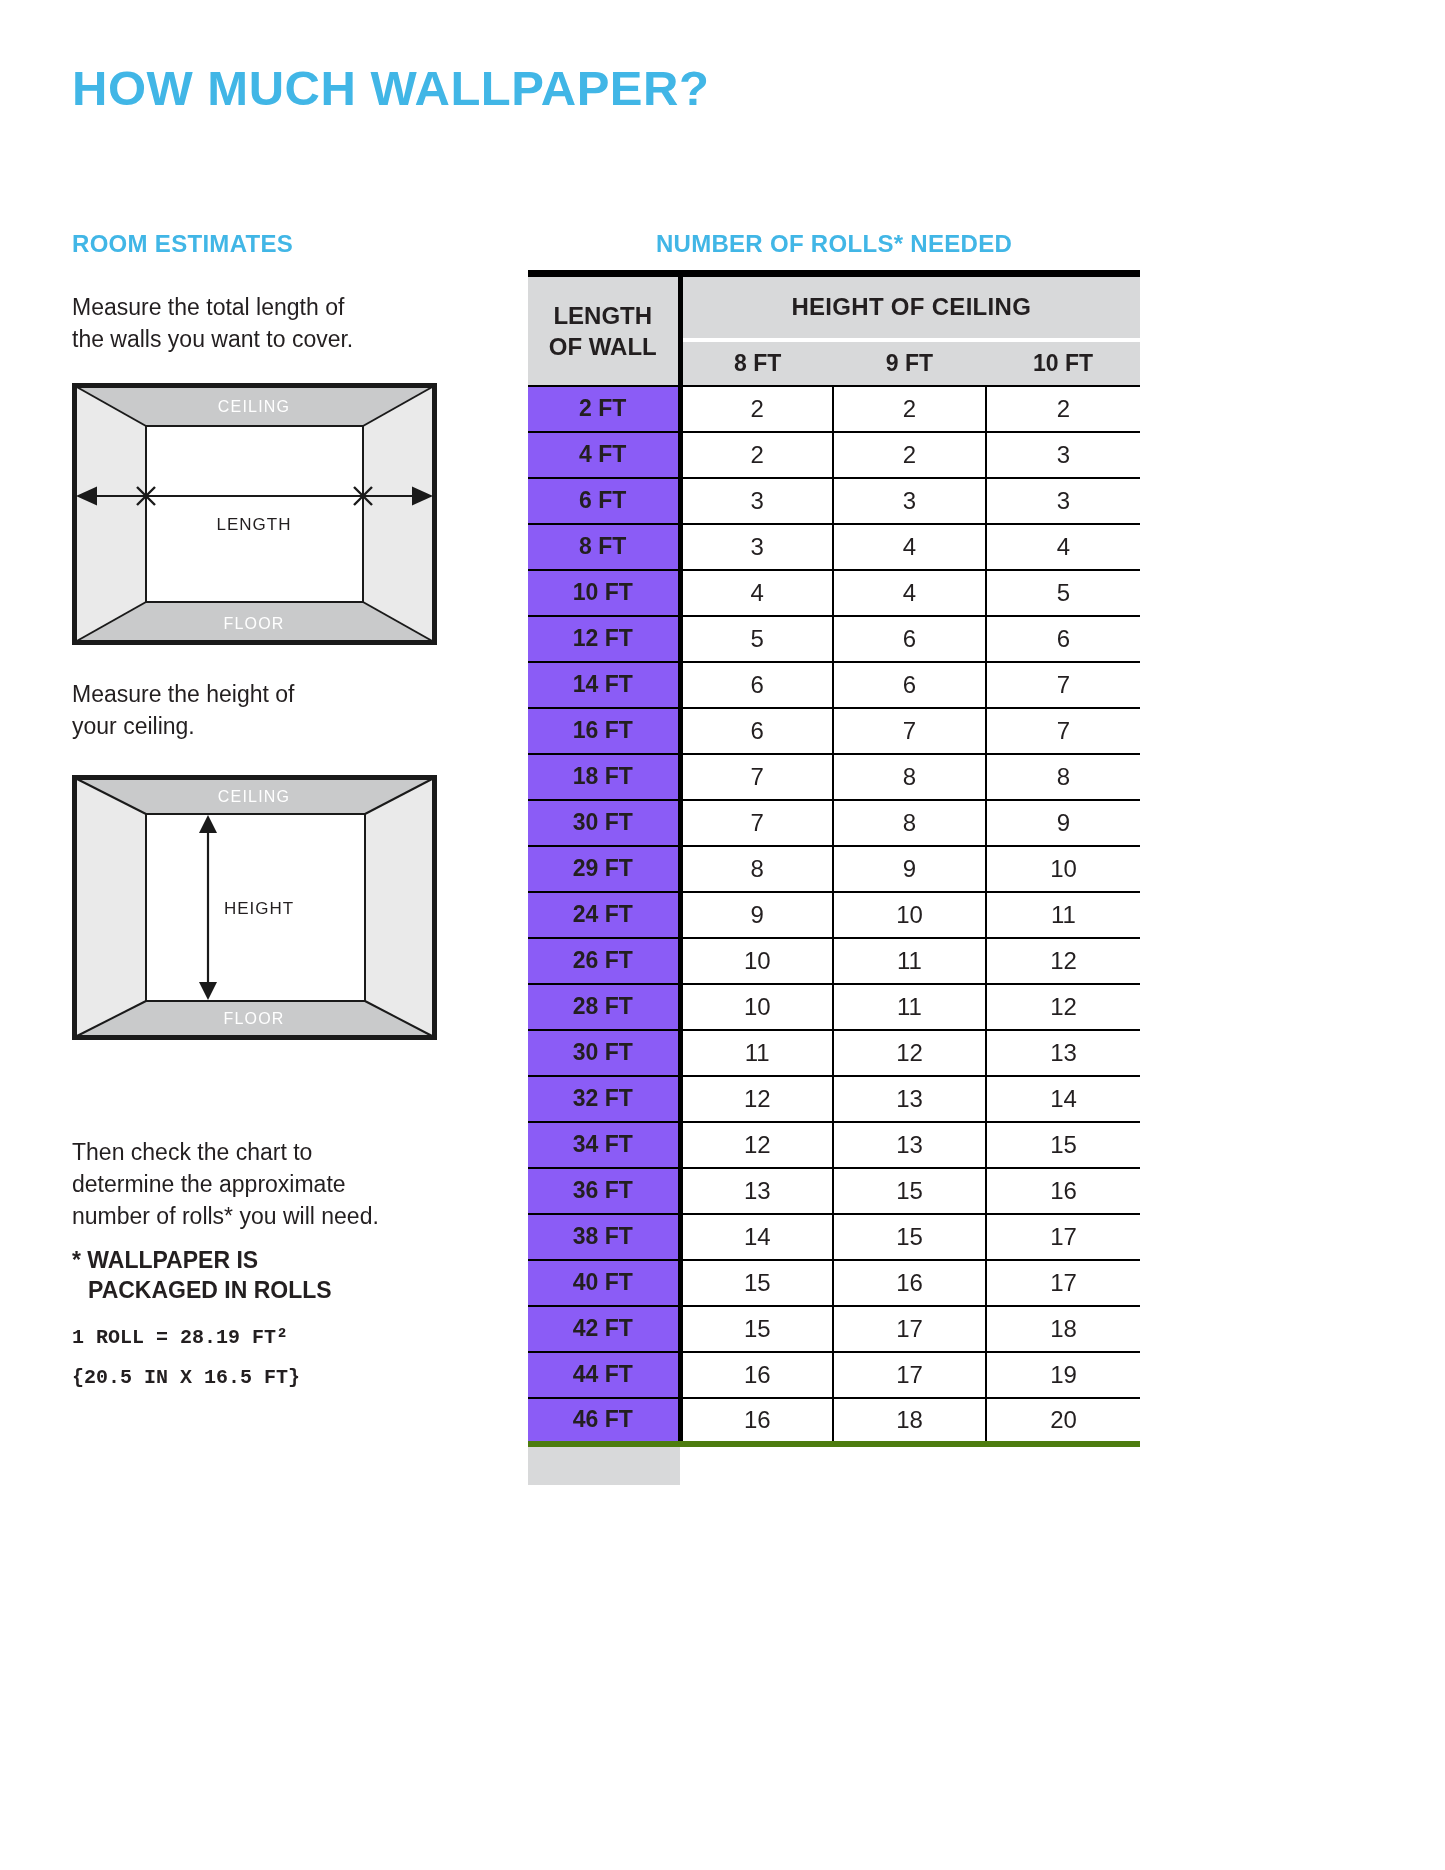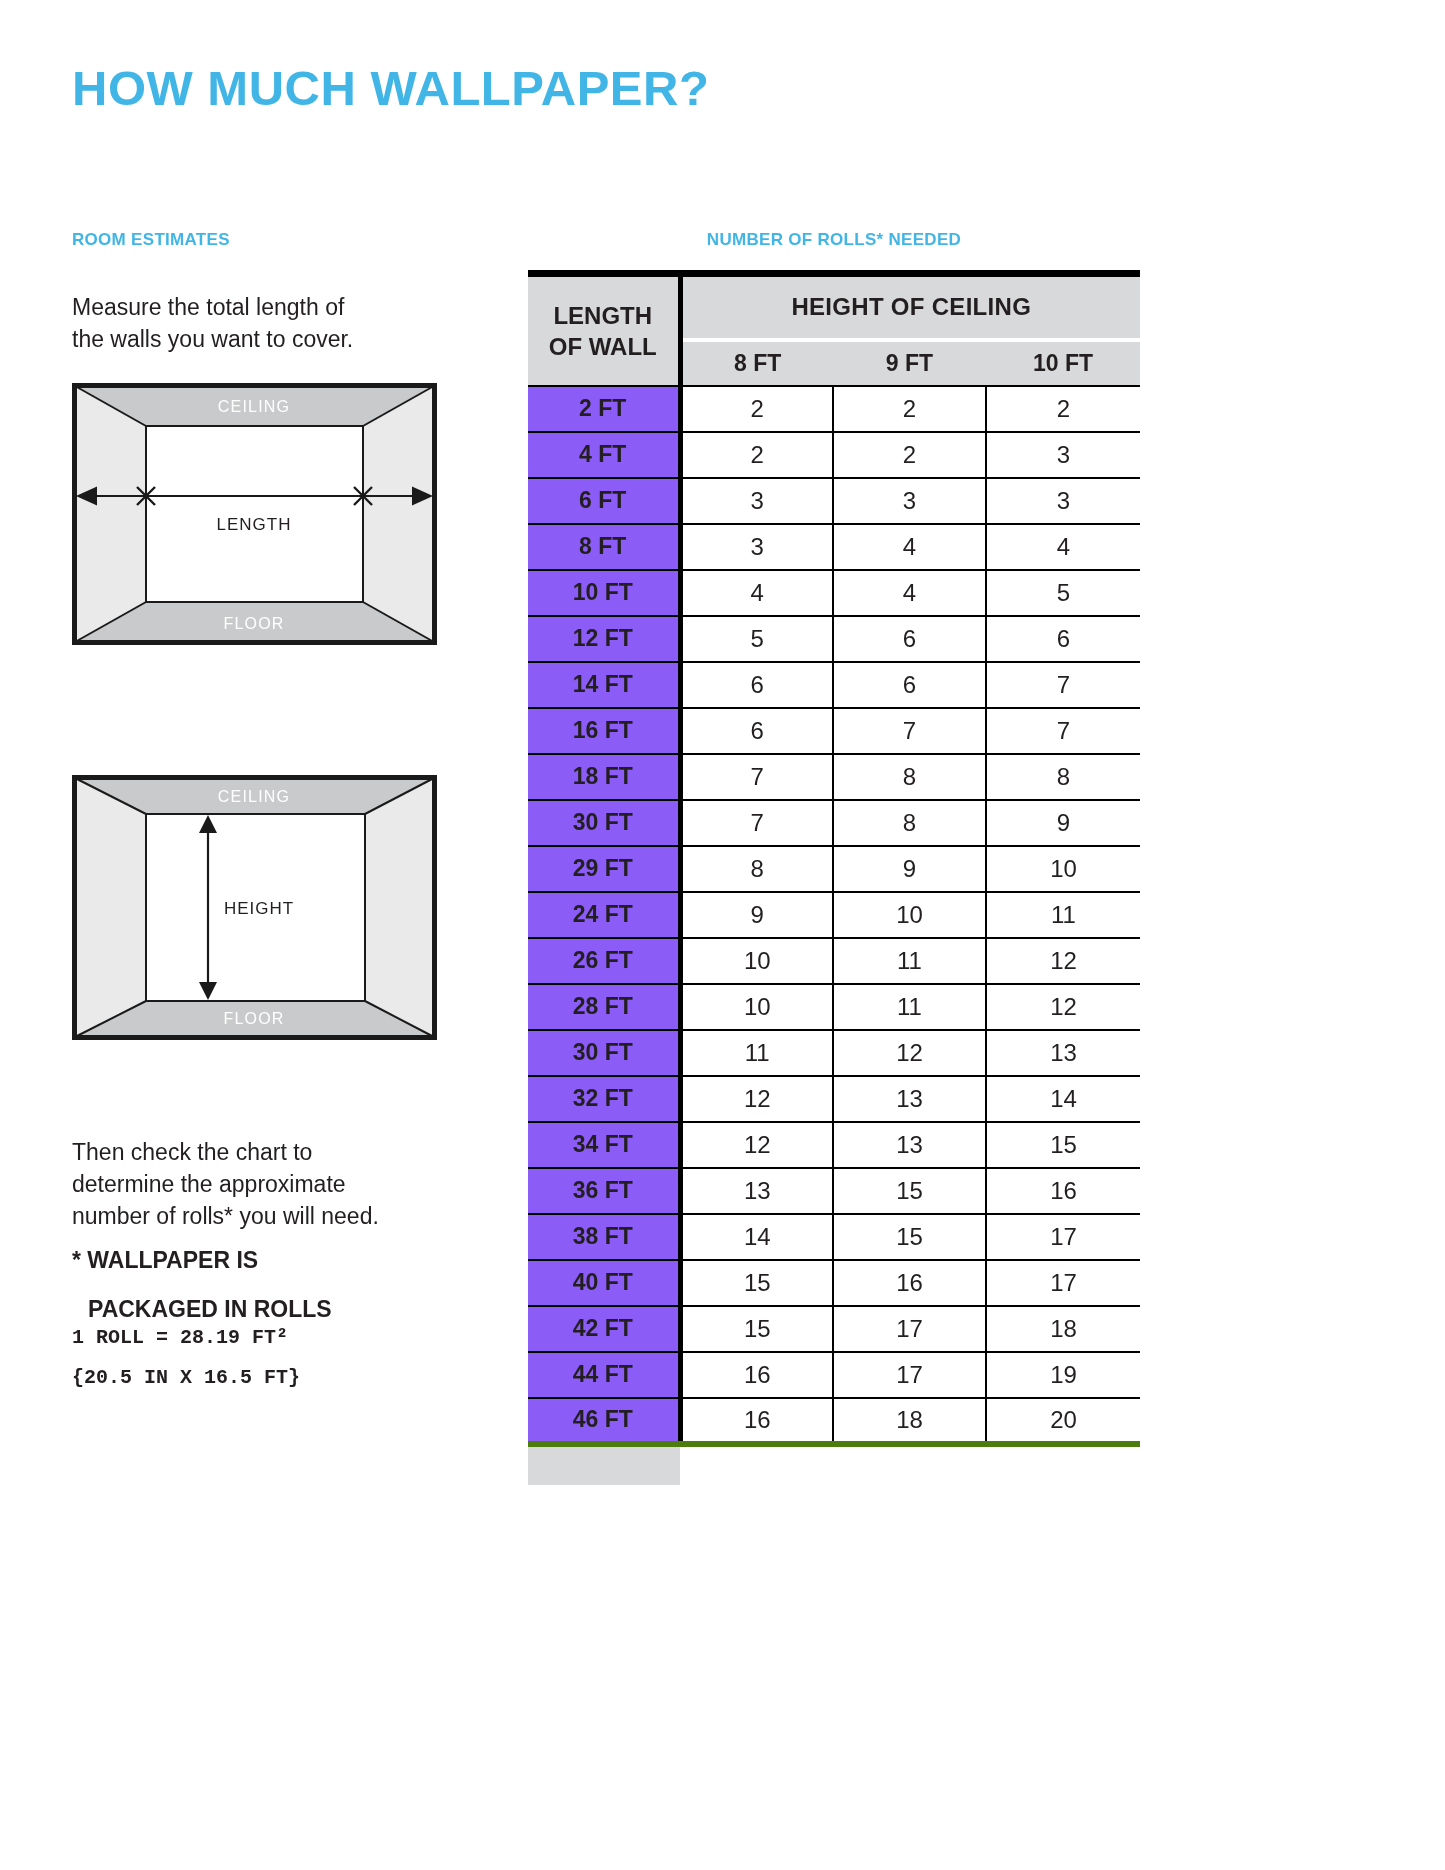--- a/index.html
+++ b/index.html
@@ -3,37 +3,37 @@
 <meta charset="utf-8">
 <style>
   * { margin:0; padding:0; box-sizing:border-box; }
   html,body { background:#ffffff; }
   body { font-family:"Liberation Sans", sans-serif; color:#231f20; }
   .page { position:relative; width:1271px; height:1870px; background:#ffffff; overflow:hidden; }
 
   .title { position:absolute; left:72px; top:60px; font-size:49px; font-weight:bold;
            color:#41b6e6; letter-spacing:0.5px; }
 
-  .sechead { position:absolute; font-size:17px; font-weight:bold; color:#41b6e6; letter-spacing:0.3px; }
+  .sechead { position:absolute; font-size:24px; font-weight:bold; color:#41b6e6; letter-spacing:0.3px; }
   .sechead.room { left:72px; top:230px; }
   .sechead.rolls { left:528px; top:230px; width:612px; text-align:center; }
 
   .para { position:absolute; left:72px; font-size:23px; line-height:1.4;
           color:#231f20; white-space:pre-line; }
   .step1 { top:284px;margin-top:7px; }
   .step2 { top:678px; }
   .step3 { top:1136px; }
 
   .diagram { position:absolute; left:72px; }
   .diagram.length { top:383px; }
   .diagram.height { top:775px; }
 
   .footnote { position:absolute; left:72px; font-size:23px; font-weight:bold; line-height:1.3; }
   .footnote.l1 { top:1246px; }
-  .footnote.l2 { top:1276px; left:88px;margin-top:19px; }
+  .footnote.l2 { top:1276px; left:88px; }
   .rollinfo { position:absolute; left:72px; font-size:20px; font-weight:bold;font-family:Liberation Mono, monospace; }
   .rollinfo.l1 { top:1326px; }
   .rollinfo.l2 { top:1366px; }
 
   .table-wrap { position:absolute; left:528px; top:270px; width:612px; }
   table.rolls { border-collapse:collapse; width:612px; table-layout:fixed;
                 border-top:7px solid #000; }
   table.rolls th, table.rolls td { text-align:center; vertical-align:middle; }
   th.corner { background:#d8d9da; border-right:5px solid #000; font-size:24px;
               font-weight:bold; white-space:pre-line; line-height:1.3; }
@@ -86,20 +86,22 @@
         <line x1="14" y1="113" x2="351" y2="113" stroke="#1a1a1a" stroke-width="2.2"></line>
         <polygon points="4,113 25,103.5 25,122.5" fill="#1a1a1a"></polygon>
         <polygon points="361,113 340,103.5 340,122.5" fill="#1a1a1a"></polygon>
         <path d="M65,104 L83,122 M65,122 L83,104" stroke="#1a1a1a" stroke-width="2.4"></path>
         <path d="M282,104 L300,122 M282,122 L300,104" stroke="#1a1a1a" stroke-width="2.4"></path>
       </g>
       <text x="182" y="147" text-anchor="middle" class="measure-label">LENGTH</text>
     </svg>
   </div>
 
+  <p class="para step2">Measure the height of
+your ceiling.</p>
 
   <div class="diagram height">
     <svg viewBox="0 0 365 265" width="365" height="265">
       <rect x="0" y="0" width="365" height="265" fill="#ffffff"></rect>
       <polygon points="3,3 362,3 293,39 74,39" fill="#c9cacb"></polygon>
       <polygon points="3,262 74,226 293,226 362,262" fill="#c9cacb"></polygon>
       <polygon points="3,3 74,39 74,226 3,262" fill="#eaeaea"></polygon>
       <polygon points="362,3 293,39 293,226 362,262" fill="#eaeaea"></polygon>
       <rect x="74" y="39" width="219" height="187" fill="#ffffff" stroke="#1a1a1a" stroke-width="2"></rect>
       <g stroke="#1a1a1a" stroke-width="2">

